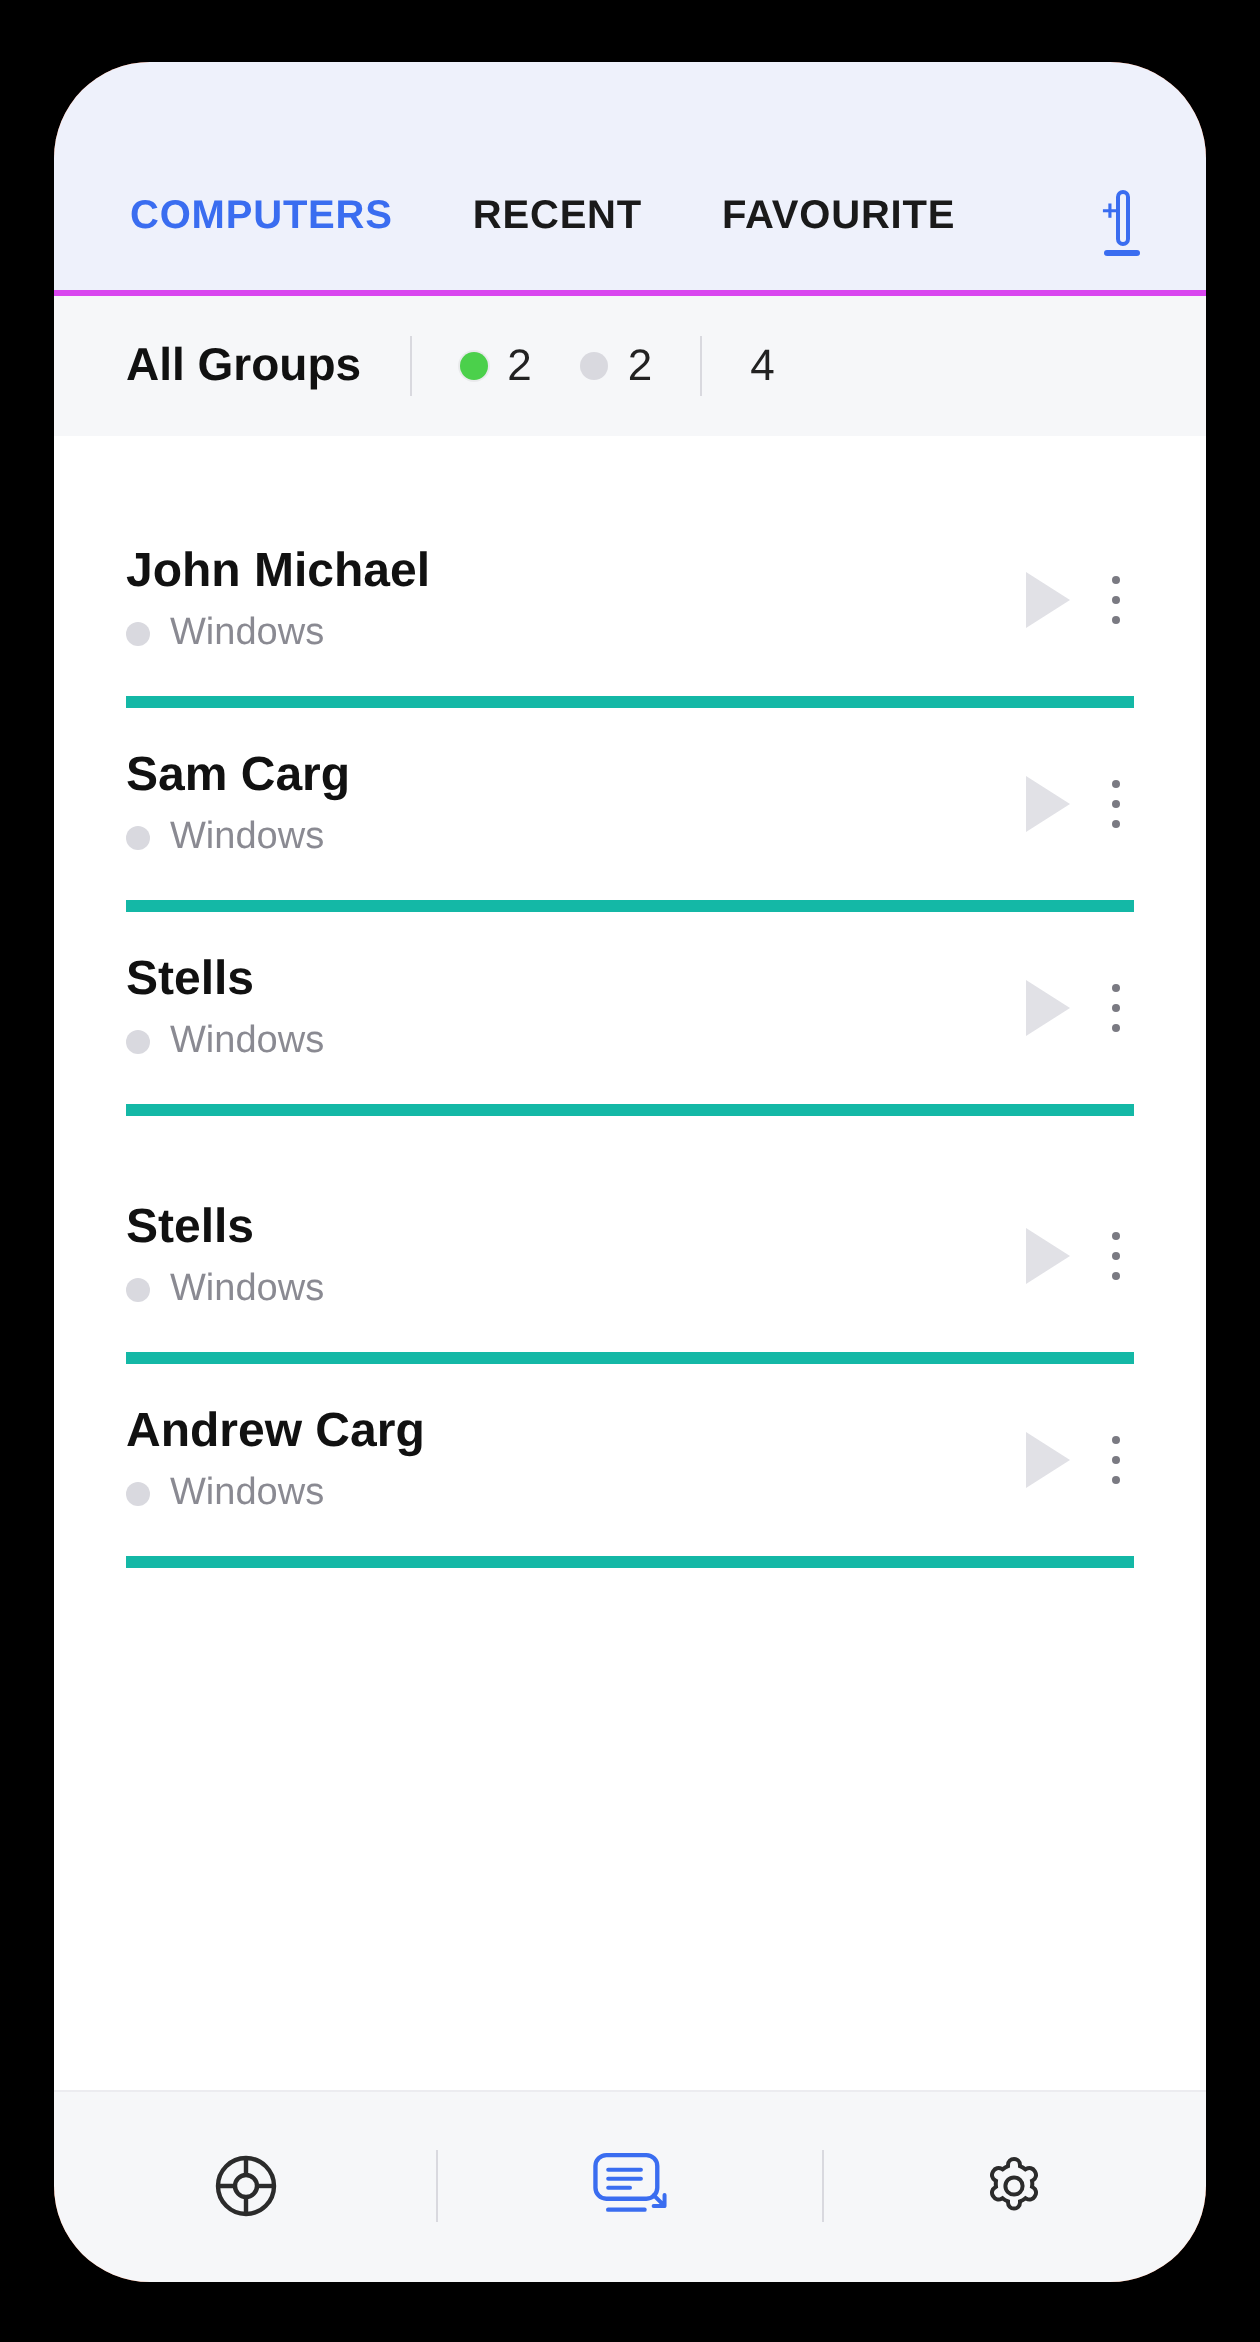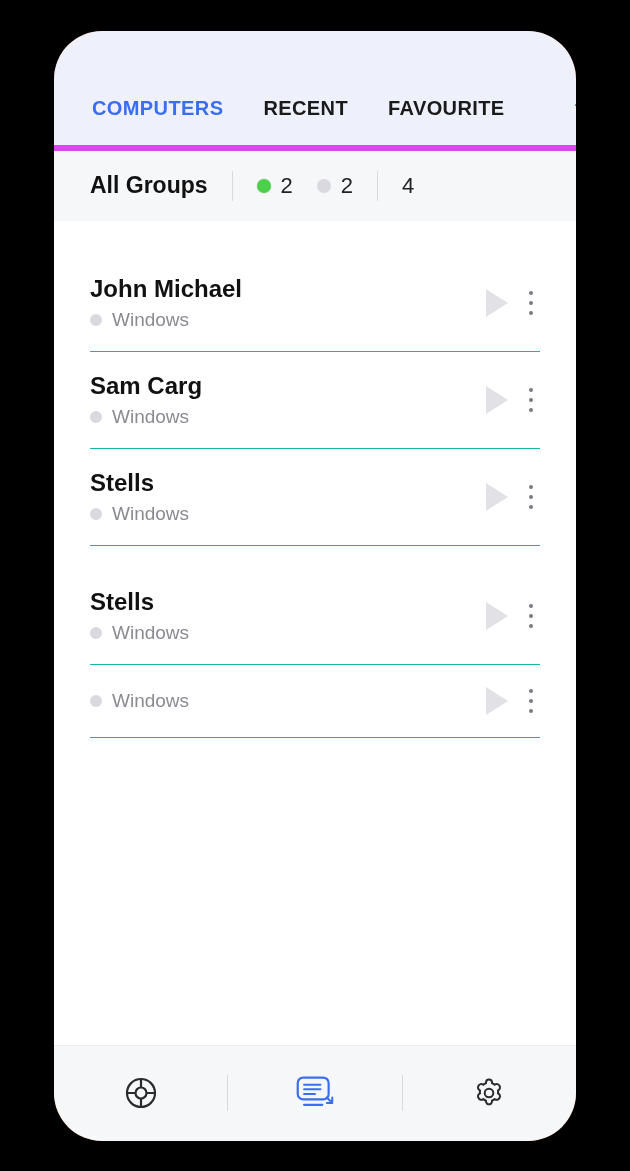--- a/index.html
+++ b/index.html
@@ -6,21 +6,21 @@
   body {
     background: #000;
     font-family: -apple-system, BlinkMacSystemFont, "Segoe UI", Arial, sans-serif;
     width: 630px;
     height: 1171px;
     display: flex;
     align-items: center;
     justify-content: center;
   }
   .device {
-    width: 522px;
+    width: 576px;
     height: 1110px;
     background: #c2410c;
     border-radius: 48px;
     box-shadow: 0 18px 36px rgba(0,0,0,0.35), 0 4px 4px rgba(0,0,0,0.25);
     overflow: hidden;
     display: flex;
     flex-direction: column;
     position: relative;
   }
 
@@ -61,38 +61,38 @@
     font-size: 14px; font-weight: 700; color: #3a6df0; line-height: 1;
   }
 
   
   .summary {
     background: #f6f7f9;
     padding: 20px 36px;
     display: flex;
     align-items: center;
     gap: 24px;
-    border-top: 6px solid #d946ef;
+    border-top: 3px solid #d946ef;
   }
   .summary-title {
     font-size: 23px;
     font-weight: 700;
     color: #111;
   }
   .vdiv { width: 1px; height: 30px; background: #d9d9df; }
   .stat { display: flex; align-items: center; gap: 10px; font-size: 22px; color: #222; }
   .dot { width: 14px; height: 14px; border-radius: 50%; }
   .dot.green { background: #4bd04b; box-shadow: 0 0 0 1px rgba(0,0,0,0.05); }
   .dot.grey  { background: #d9d9df; }
 
   
   .list { flex: 1; padding: 0 36px 0 36px; background: #fff; }
   .row-gap { height: 34px; }
   .row {
-    border-bottom: 1px solid #14b8a6;
+    border-bottom: 6px solid #14b8a6;
     display: flex;
     align-items: center;
     padding: 20px 0 20px 0;
     gap: 14px;
   }
   .row-main { flex: 1; }
   .row-name {
     font-size: 24px;
     font-weight: 700;
     color: #111;
@@ -228,20 +228,21 @@
       <div class="play"></div>
       <div class="kebab">
           <span></span>
           <span></span>
           <span></span>
         </div>
     </div>
 
     <div class="row">
       <div class="row-main">
+        <div class="row-name">Andrew Carg</div>
         <div class="row-sub">
           <span class="dot grey"></span>
           <span>Windows</span>
         </div>
       </div>
       <div class="play"></div>
       <div class="kebab">
           <span></span>
           <span></span>
           <span></span>

